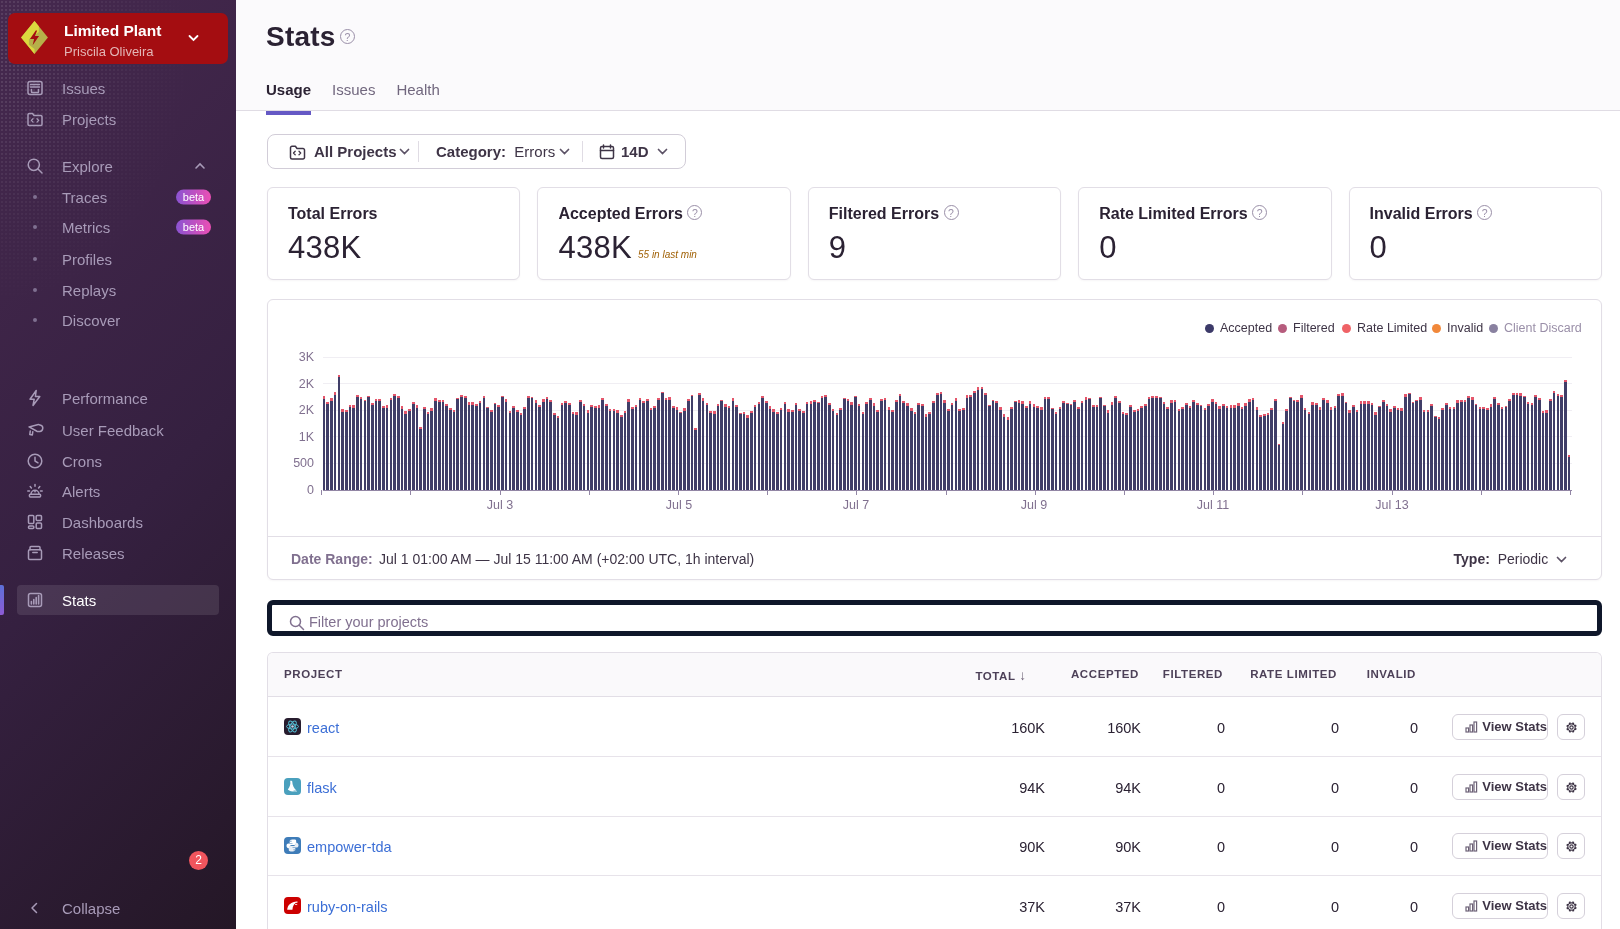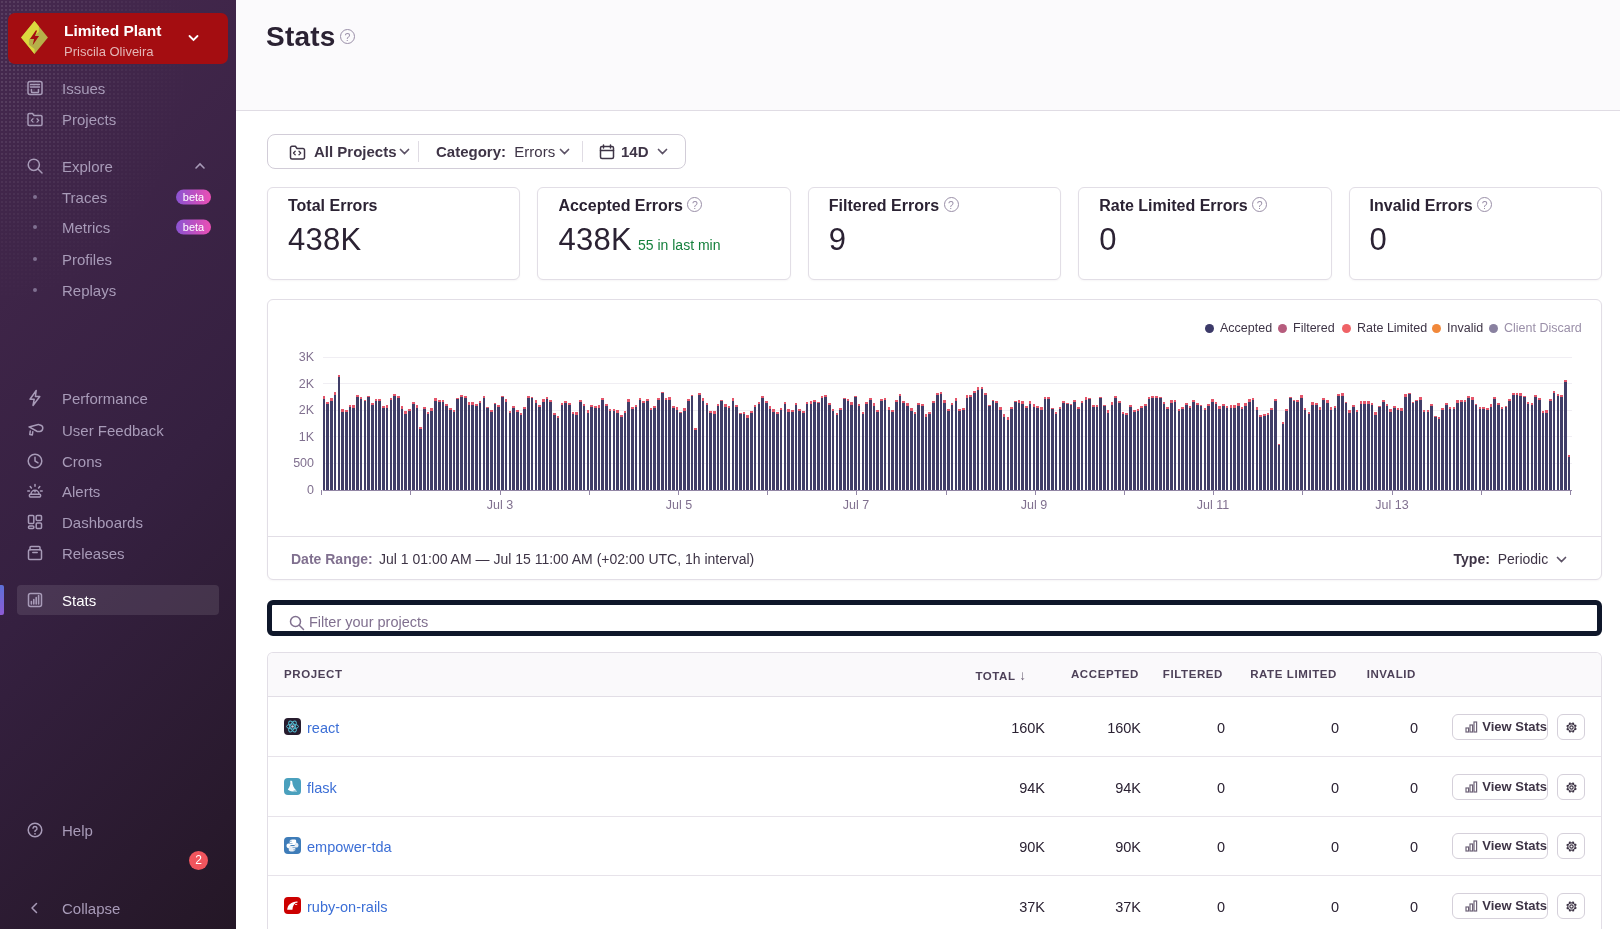--- a/index.html
+++ b/index.html
@@ -33,24 +33,24 @@
 .pagehead h1 { position:absolute; left:30px; top:21px; font-size:28px; font-weight:bold; color:#2b2233; letter-spacing:0.2px; }
 .qhelp { display:inline-block; width:15px; height:15px; border:1px solid #9a8fa8; border-radius:50%; color:#9a8fa8; font-size:10.5px; line-height:15px; text-align:center; font-weight:normal; }
 .pagehead .qhelp { position:absolute; left:104px; top:29px; }
 .tabs { position:absolute; left:30px; top:81px; font-size:15px; }
 .tab { display:inline-block; margin-right:21px; color:#71677e; padding-bottom:13px; }
 .tab.active { color:#2b2233; font-weight:bold; border-bottom:4px solid #6559c5; }
 .filterbar { position:absolute; left:31px; top:134px; width:419px; height:35px; background:#fff; border:1px solid #d2cdd8; border-radius:8px; }
 .fb-item { position:absolute; top:0; height:33px; line-height:33px; font-size:15px; color:#3e3446; }
 .fb-sep { position:absolute; top:6px; width:1px; height:21px; background:#e0dce4; }
 .cards { position:absolute; left:31px; top:187px; width:1335px; display:grid; grid-template-columns:repeat(5,1fr); gap:17px; }
-.card { height:93px; background:#fff; border:1px solid #e2dee6; border-radius:6px; box-shadow:0 1px 2px rgba(43,34,51,0.04); padding:9px 20px; position:relative; }
+.card { height:93px; background:#fff; border:1px solid #e2dee6; border-radius:6px; box-shadow:0 1px 2px rgba(43,34,51,0.04); padding:17px 20px; position:relative; }
 .card .ct { font-size:16px; font-weight:bold; color:#2b2233; }
 .card .cv { font-size:31px; color:#2b2233; margin-top:7px; letter-spacing:0.3px; }
-.card .sub { font-size:14px; color:#15803d; margin-left:6px; letter-spacing:0; }
+.card .sub { font-size:10px; color:#a16207; margin-left:6px; letter-spacing:0;font-style:italic; }
 .panel { position:absolute; left:31px; top:299px; width:1335px; height:281px; background:#fff; border:1px solid #e2dee6; border-radius:6px; box-shadow:0 1px 2px rgba(43,34,51,0.04); }
 .chartwrap { position:absolute; left:0; top:0; width:1335px; height:215px; }
 .legend { position:absolute; top:21px; left:0; width:1335px; height:16px; font-size:12.5px; color:#3e3446; }
 .legend span.item { position:absolute; top:0; white-space:nowrap; }
 .ldot { display:inline-block; width:9px; height:9px; border-radius:50%; margin-right:6px; vertical-align:-1px; }
 .daterow { position:absolute; left:0; bottom:0; width:1333px; height:43px; border-top:1px solid #e2dee6; font-size:14px; }
 .daterow .lab { position:absolute; left:23px; top:14px; color:#80708f; font-weight:bold; }
 .daterow .val { position:absolute; left:111px; top:14px; color:#3e3446; }
 .daterow .right { position:absolute; right:34px; top:14px; color:#3e3446; }
 .filterinput { position:absolute; left:31px; top:600px; width:1335px; height:36px; background:#fff; border:5px solid #0f172a; border-radius:6px; }
@@ -117,20 +117,24 @@
       <span class="badge beta">beta</span>
     </div>
     <div class="nav-item" style="top:244px">
       <span class="dot"></span>
       <span class="lbl">Profiles</span>
     </div>
     <div class="nav-item" style="top:275px">
       <span class="dot"></span>
       <span class="lbl">Replays</span>
     </div>
+    <div class="nav-item" style="top:305px">
+      <span class="dot"></span>
+      <span class="lbl">Discover</span>
+    </div>
     <div class="nav-item" style="top:383px">
       <span class="ic"><svg class="li" width="18" height="18" viewBox="0 0 18 18">
           <path d="M10.2 1.5 L4 10.2 h4.2 L7 16.5 L13.8 7.5 h-4.4 z"></path>
         </svg></span>
       <span class="lbl">Performance</span>
     </div>
     <div class="nav-item" style="top:415px">
       <span class="ic"><svg class="li" width="18" height="18" viewBox="0 0 18 18">
           <path d="M2.8 6.8 L10.8 3.4 a3.2 3.2 0 0 1 2.6 0 a3.2 3.2 0 0 1 0 6.4 a3.2 3.2 0 0 1 -2.6 0 L2.8 6.8 z" transform="rotate(8 9 8)"></path>
           <path d="M4.6 10.6 v3.6 h2.6 v-3.2" transform="rotate(8 9 8)"></path>
@@ -172,40 +176,35 @@
     </div>
   <div class="active-pill"></div>
     <div class="active-bar"></div>
   <div class="nav-item active" style="top:585px">
       <span class="ic"><svg class="li" width="18" height="18" viewBox="0 0 18 18">
           <rect x="2.5" y="2.5" width="13" height="13" rx="2"></rect>
           <path d="M5.4 13 v-2.5 M7.8 13 v-4.5 M10.2 13 v-6.5 M12.6 13 v-8.5" stroke-width="1.6"></path>
         </svg></span>
       <span class="lbl">Stats</span>
     </div>
-    <div class="nav-item" style="top:815px">
-      <span class="ic"><svg class="li" width="18" height="18" viewBox="0 0 18 18">
-          <circle cx="9" cy="9" r="6.8"></circle>
-          <path d="M7 7.2 a2 2 0 1 1 2.6 2.2 c-0.5 0.2 -0.6 0.5 -0.6 1" stroke-width="1.4"></path>
-          <path d="M9 12.8 h0.01" stroke-width="1.8"></path>
-        </svg></span>
-      <span class="lbl">Help</span>
-    </div>
     <div class="nav-item" style="top:893px">
       <span class="ic"><svg class="li" width="18" height="18" viewBox="0 0 18 18">
           <path d="M10.5 4.5 L6 9 L10.5 13.5"></path>
         </svg></span>
       <span class="lbl">Collapse</span>
     </div>
     <div class="redbadge">2</div>
 </div>
 <div class="main">
   <div class="pagehead">
     <h1>Stats</h1>
       <span class="qhelp">?</span>
+    <div class="tabs">
+      <span class="tab active">Usage</span><span class="tab">Issues</span><span class="tab">Health</span>
+    </div>
   </div>
   <div class="filterbar">
     <svg class="li" style="position:absolute;left:21px;top:9px;stroke:#3e3446" width="17" height="17" viewBox="0 0 17 17">
         <path d="M1.5 4.5 v9 a1.5 1.5 0 0 0 1.5 1.5 h11 a1.5 1.5 0 0 0 1.5 -1.5 v-7.5 a1.5 1.5 0 0 0 -1.5 -1.5 h-6 l-1.6 -2.2 h-3.4 a1.5 1.5 0 0 0 -1.5 1.5 z"></path>
         <path d="M6.2 7.3 L4.5 9 L6.2 10.7 M10 7.3 L11.7 9 L10 10.7" stroke-width="1.3"></path>
       </svg>
     <span class="fb-item" style="left:46px;font-weight:bold">All Projects</span>
     <svg style="position:absolute;left:131px;top:13px" width="11" height="8" viewBox="0 0 11 8">
         <path d="M1.5 1.5 L5.5 5.5 L9.5 1.5" stroke="#5c5266" stroke-width="1.7" fill="none" stroke-linecap="round"></path>
       </svg>

